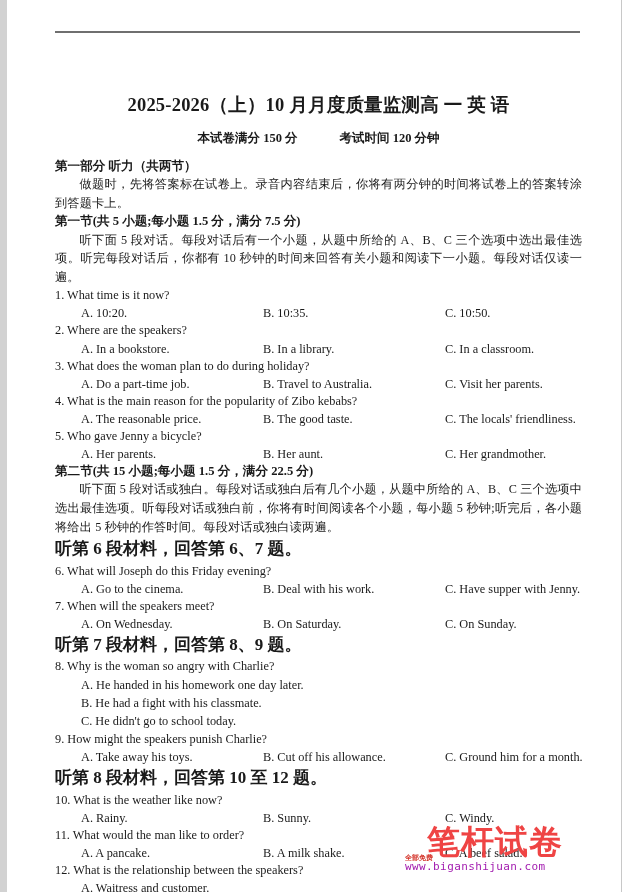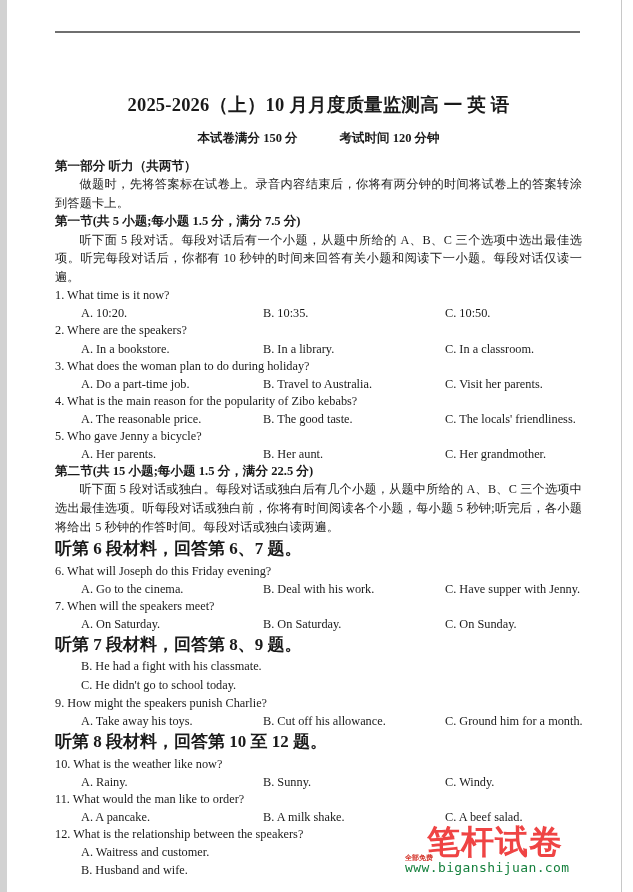--- a/index.html
+++ b/index.html
@@ -156,22 +156,22 @@
     font-weight: bold;
     color: #d4342a;
     letter-spacing: 0px;
     white-space: nowrap;
   }
   .wm-url {
     position: absolute;
     left: 0px;
     top: 40px;
     font-family: "DejaVu Sans Mono", "Liberation Mono", monospace;
-    font-size: 13px;
-    color: #15803d;
+    font-size: 11px;
+    color: #a21caf;
     letter-spacing: 0.4px;
     white-space: nowrap;
   }
 </style>
 </head>
 <body>
 
 <div class="page">
 
   <div class="edge-left"></div>
@@ -237,27 +237,29 @@
 
       <p class="qline">6. What will Joseph do this Friday evening?</p>
       <div class="opts">
         <span class="o oa">A. Go to the cinema.</span>
         <span class="o ob">B. Deal with his work.</span>
         <span class="o oc">C. Have supper with Jenny.</span>
       </div>
 
       <p class="qline">7. When will the speakers meet?</p>
       <div class="opts">
-        <span class="o oa">A. On Saturday.</span>
+        <span class="o oa">A. On Wednesday.</span>
         <span class="o ob">B. On Saturday.</span>
         <span class="o oc">C. On Sunday.</span>
       </div>
 
       <p class="mat-head">听第 7 段材料，回答第 8、9 题。</p>
 
+      <p class="qline">8. Why is the woman so angry with Charlie?</p>
+      <p class="opt-stack">A. He handed in his homework one day later.</p>
       <p class="opt-stack">B. He had a fight with his classmate.</p>
       <p class="opt-stack">C. He didn't go to school today.</p>
 
       <p class="qline">9. How might the speakers punish Charlie?</p>
       <div class="opts">
         <span class="o oa">A. Take away his toys.</span>
         <span class="o ob">B. Cut off his allowance.</span>
         <span class="o oc">C. Ground him for a month.</span>
       </div>
 

